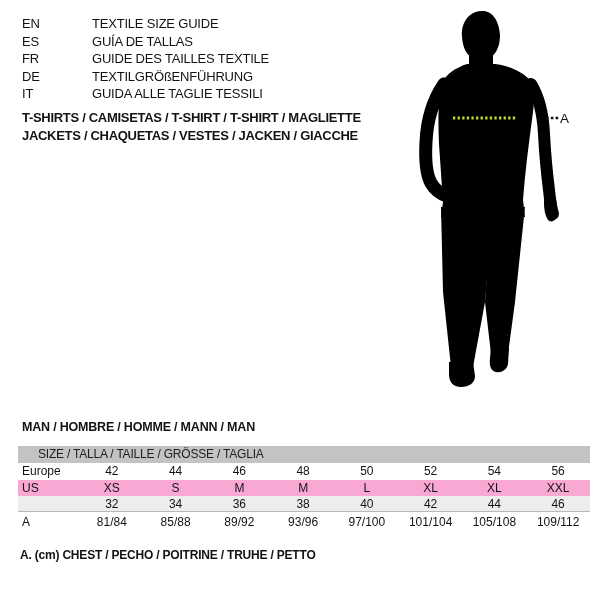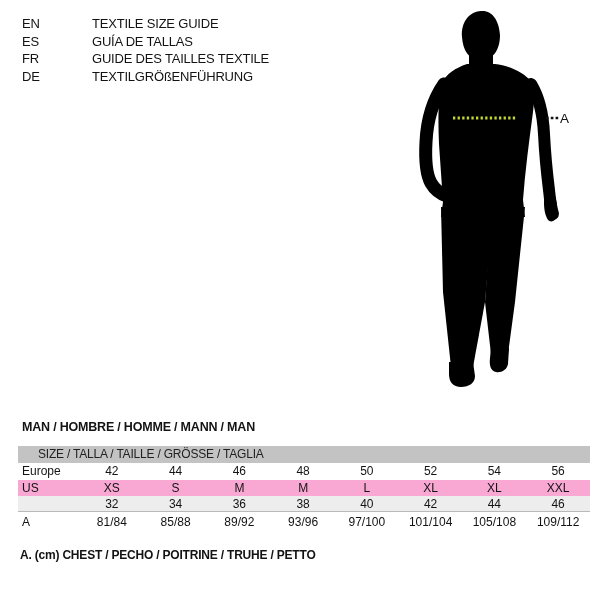--- a/index.html
+++ b/index.html
@@ -60,22 +60,30 @@
       <span class="lang-label">GUÍA DE TALLAS</span>
     </div>
     <div class="lang-row">
       <span class="lang-code">FR</span>
       <span class="lang-label">GUIDE DES TAILLES TEXTILE</span>
     </div>
     <div class="lang-row">
       <span class="lang-code">DE</span>
       <span class="lang-label">TEXTILGRÖßENFÜHRUNG</span>
     </div>
+    <div class="lang-row">
+      <span class="lang-code">IT</span>
+      <span class="lang-label">GUIDA ALLE TAGLIE TESSILI</span>
+    </div>
   </div>
 
+  <div class="categories">
+    <div class="cat-line">T-SHIRTS / CAMISETAS / T-SHIRT / T-SHIRT / MAGLIETTE</div>
+    <div class="cat-line">JACKETS / CHAQUETAS / VESTES / JACKEN / GIACCHE</div>
+  </div>
 
   <div class="figure">
     <svg width="195" height="400" viewBox="0 0 195 400">
 
       <g fill="#000000">
 
         <path d="M76,9 C63,10 56,21 57,35 C58,49 64,58 76,58 C88,58 95,48 95,33 C94,18 87,8 76,9 Z"></path>
 
         <rect x="64" y="44" width="24" height="25"></rect>
 

